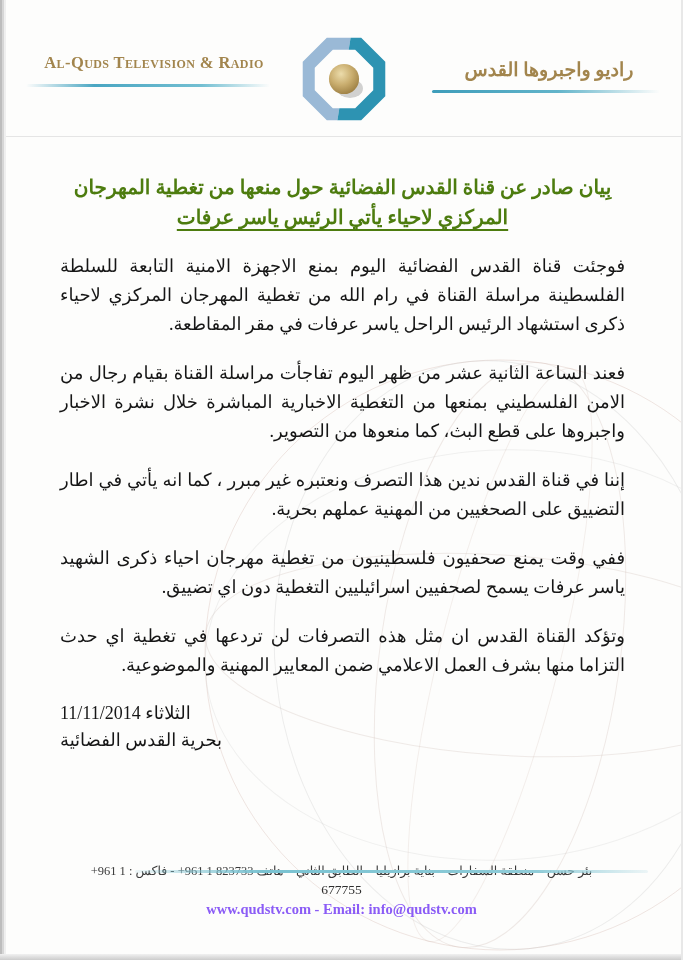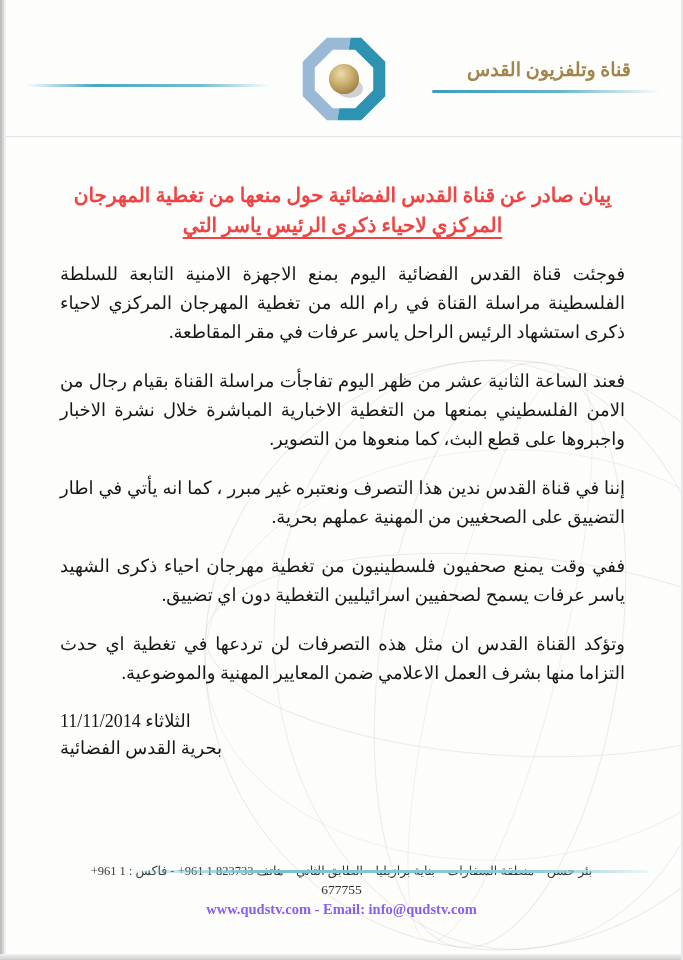--- a/index.html
+++ b/index.html
@@ -34,21 +34,21 @@
     position:absolute;left:438px;top:58px;width:222px;text-align:center;
     font-weight:700;font-size:19px;color:#a2854d;direction:rtl;white-space:nowrap;
   }
   .mh-right-line{position:absolute;left:432px;top:90px;width:228px;height:3px;border-radius:2px;
     background:linear-gradient(to right,#3e9dba,#62b4ca 55%,rgba(160,210,222,0));}
   .mh-logo{position:absolute;left:301px;top:36px;width:86px;height:86px;}
   .header-rule{position:absolute;left:0;top:136px;width:100%;height:1px;background:#e5e5e5;}
 
   
   .doc-main{position:absolute;left:60px;right:58px;top:168px;z-index:2;direction:rtl;}
-  .doc-title{margin:12px;text-align:center;font-size:20px;font-weight:700;line-height:30px;color:#ef4444;}
+  .doc-title{margin:4px;text-align:center;font-size:20px;font-weight:700;line-height:30px;color:#4d7c0f;}
   .doc-title .t2{text-decoration:underline;text-underline-offset:5px;}
   .doc-main p{
     margin:20px 0 0 0;font-size:18px;line-height:29px;
     text-align:justify;text-align-last:right;color:#161616;
   }
   .signoff{margin-top:20px;text-align:left;font-size:18px;line-height:27px;color:#161616;}
 
   
   .doc-footer{position:absolute;left:0;top:862px;width:100%;text-align:center;z-index:2;}
   .f-address{position:relative;direction:rtl;font-size:12.5px;line-height:18px;color:#3a3a3a;margin:0 40px;}
@@ -71,20 +71,21 @@
       <ellipse cx="500" cy="655" rx="295" ry="205" stroke="rgba(198,198,198,0.22)" transform="rotate(-3 500 655)"></ellipse>
       <ellipse cx="500" cy="655" rx="60" ry="295" stroke="rgba(203,178,170,0.20)" transform="rotate(14 500 655)"></ellipse>
     </g>
   </svg>
 
   <div class="edge-left"></div>
   <div class="edge-bottom"></div>
   <div class="edge-right"></div>
 
   <header class="masthead">
+    <div class="mh-left-title">Al-Quds Television &amp; Radio</div>
     <div class="mh-left-line"></div>
 
     <div class="mh-logo">
       <svg viewBox="0 0 100 100" width="86" height="86" xmlns="http://www.w3.org/2000/svg">
         <defs>
           <clipPath id="clipL">
               <polygon points="0,0 58,0 42,100 0,100"></polygon>
             </clipPath>
           <clipPath id="clipR">
               <polygon points="58,0 100,0 100,100 42,100"></polygon>
@@ -95,30 +96,30 @@
             <stop offset="100%" stop-color="#97793d"></stop>
           </radialGradient>
         </defs>
         <path d="M30 2 H70 L98 30 V70 L70 98 H30 L2 70 V30 Z M37 16 H63 L84 37 V63 L63 84 H37 L16 63 V37 Z" fill="#9ab9d6" fill-rule="evenodd" clip-path="url(#clipL)"></path>
         <path d="M30 2 H70 L98 30 V70 L70 98 H30 L2 70 V30 Z M37 16 H63 L84 37 V63 L63 84 H37 L16 63 V37 Z" fill="#2d93b2" fill-rule="evenodd" clip-path="url(#clipR)"></path>
         <ellipse cx="57" cy="61" rx="15" ry="11" fill="rgba(125,125,125,0.35)"></ellipse>
         <circle cx="50" cy="50" r="17.5" fill="url(#ball)"></circle>
       </svg>
     </div>
 
-    <div class="mh-right-title">قناة وتلفزيون القدس</div>
+    <div class="mh-right-title">راديو واجبروها القدس</div>
     <div class="mh-right-line"></div>
   </header>
 
   <div class="header-rule"></div>
 
   <main class="doc-main">
     <h1 class="doc-title">
       <span class="t1">بِيان صادر عن قناة القدس الفضائية حول منعها من تغطية المهرجان</span><br>
-      <span class="t2">المركزي لاحياء ذكرى الرئيس ياسر التي</span>
+      <span class="t2">المركزي لاحياء يأتي الرئيس ياسر عرفات</span>
     </h1>
 
     <p>فوجئت قناة القدس الفضائية اليوم بمنع الاجهزة الامنية التابعة للسلطة الفلسطينة مراسلة القناة في رام الله من تغطية المهرجان المركزي لاحياء ذكرى استشهاد الرئيس الراحل ياسر عرفات في مقر المقاطعة.</p>
     <p>فعند الساعة الثانية عشر من ظهر اليوم تفاجأت مراسلة القناة بقيام رجال من الامن الفلسطيني بمنعها من التغطية الاخبارية المباشرة خلال نشرة الاخبار واجبروها على قطع البث، كما منعوها من التصوير.</p>
     <p>إننا في قناة القدس ندين هذا التصرف ونعتبره غير مبرر ، كما انه يأتي في اطار التضييق على الصحغيين من المهنية عملهم بحرية.</p>
     <p>ففي وقت يمنع صحفيون فلسطينيون من تغطية مهرجان احياء ذكرى الشهيد ياسر عرفات يسمح لصحفيين اسرائيليين التغطية دون اي تضييق.</p>
     <p>وتؤكد القناة القدس ان مثل هذه التصرفات لن تردعها في تغطية اي حدث التزاما منها بشرف العمل الاعلامي ضمن المعايير المهنية والموضوعية.</p>
 
     <div class="signoff">
       <div>الثلاثاء 11/11/2014</div>

